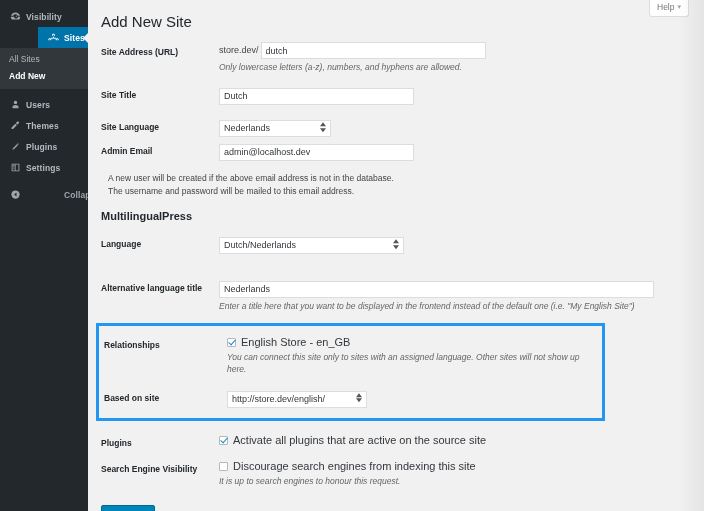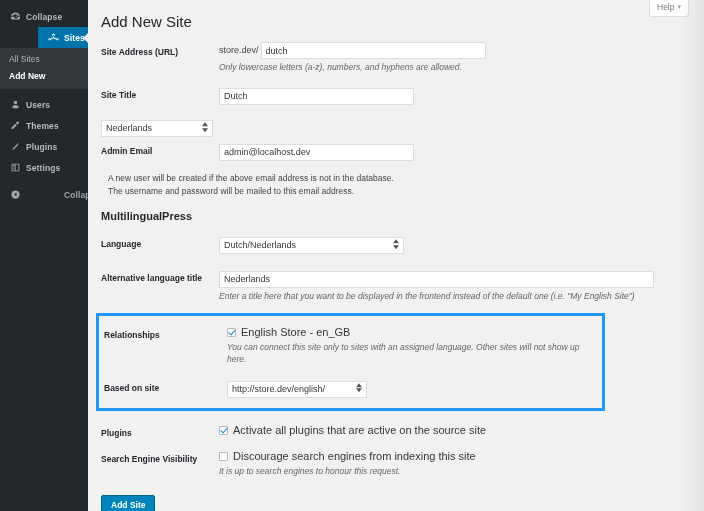--- a/index.html
+++ b/index.html
@@ -310,21 +310,21 @@
 <div id="app">
 
   <div id="sidebar">
 
     <div class="menu-item">
       <span class="mi-icon">
         <svg width="11" height="11" viewBox="0 0 20 20" fill="currentColor">
           <path d="M10 2.5c-4 0-7.3 2.6-8.2 6.2h4c.5-1.6 2.2-2.8 4.2-2.8s3.7 1.2 4.2 2.8h4C17.3 5.1 14 2.5 10 2.5zM1.4 10.3c0 2 .7 3.8 2 5.2h13.2c1.3-1.4 2-3.2 2-5.2h-4.2c0 1.9-1.5 3.4-3.4 3.4s-3.4-1.5-3.4-3.4H1.4zm8.6-.8l3.3-1.9-1.5 3.4-1.8-1.5z"></path>
         </svg>
       </span>
-      <span>Collapse</span>
+      <span>Visibility</span>
     </div>
 
     <div class="menu-item current">
       <span class="mi-icon">
         <svg width="11" height="11" viewBox="0 0 20 20" fill="currentColor">
           <path d="M10 2.5l2.6 2.1v2.1h-1.7v-1.3L10 4.6l-.9.8v1.3H7.4V4.6L10 2.5zM3.2 10.8l2.6 2.1v2.1H4.1v-1.3l-.9-.8-.9.8v1.3H.6v-2.1l2.6-2.1zm13.6 0l2.6 2.1v2.1h-1.7v-1.3l-.9-.8-.9.8v1.3h-1.7v-2.1l2.6-2.1zM9.2 8.1h1.6v2.2h4v1.4h-1.3v1.6h-1.4v-1.6H7.9v1.6H6.5v-1.6H5.2v-1.4h4V8.1z"></path>
         </svg>
       </span>
       <span>Sites</span>
       <span class="arrow"></span>
@@ -406,20 +406,21 @@
       </div>
 
       <div class="row" style="margin-top:12px;">
         <div class="row-label">Site Title</div>
         <div class="row-field">
           <input class="txt w-title" type="text" value="Dutch" style="">
         </div>
       </div>
 
       <div class="row" style="margin-top:11px;">
+        <div class="row-label">Site Language</div>
         <div class="row-field">
           <span class="sel-wrap">
             <select class="sel w-lang">
               <option>Nederlands</option>
             </select>
             <span class="sel-arrows">
                 <i class="up"></i>
                 <i class="down"></i>
               </span>
           </span>
@@ -448,21 +449,21 @@
               <option>Dutch/Nederlands</option>
             </select>
             <span class="sel-arrows">
                 <i class="up"></i>
                 <i class="down"></i>
               </span>
           </span>
         </div>
       </div>
 
-      <div class="row" style="margin-top:13px;">
+      <div class="row" style="margin-top:23px;">
         <div class="row-label">Alternative language title</div>
         <div class="row-field">
           <input class="txt w-alt" type="text" value="Nederlands" style="">
           <div class="hint">Enter a title here that you want to be displayed in the frontend instead of the default one (i.e. "My English Site")</div>
         </div>
       </div>
 
       <div id="relationships-box">
 
         <div class="row">

